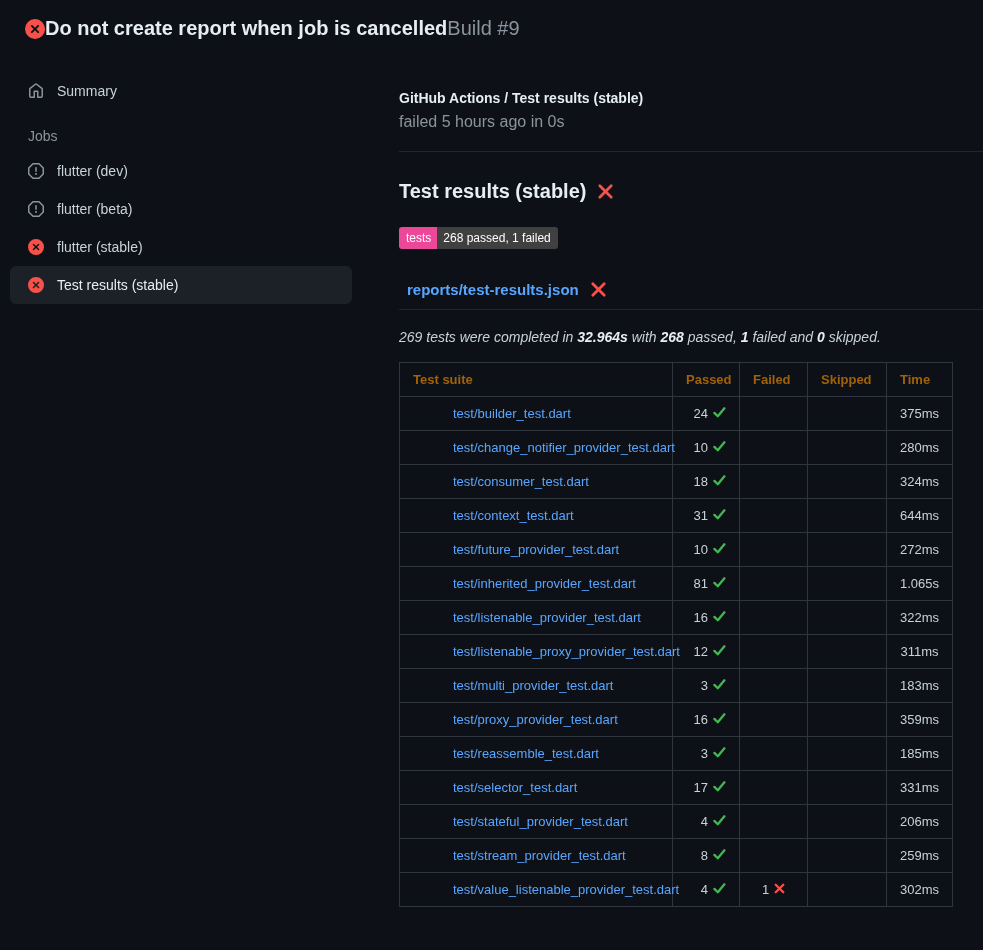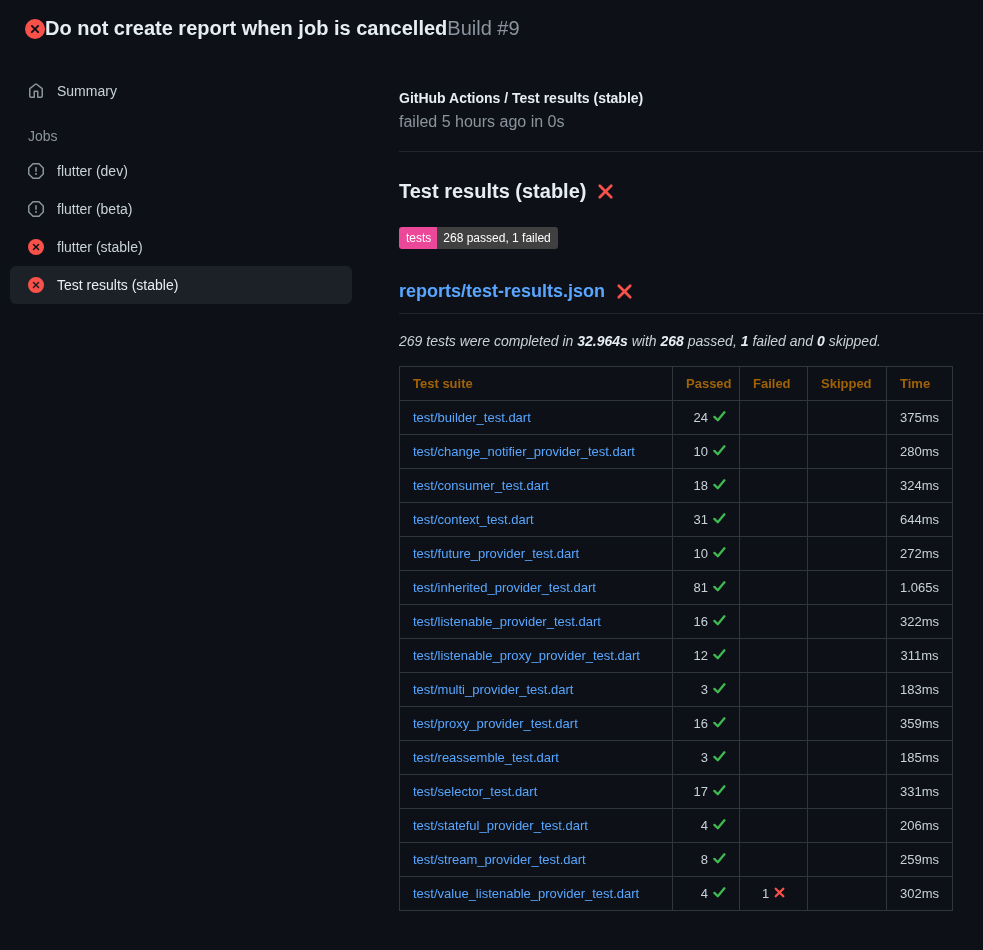--- a/index.html
+++ b/index.html
@@ -41,33 +41,33 @@
   .x-lg { display: inline-flex; }
 
   .badge { display: inline-flex; margin-top: 24px; font-size: 12px; line-height: 1; }
   .badge-label { background: #ec4899; color: #ffffff; padding: 5px 6px 5px 7px; border-radius: 3px 0 0 3px; }
   .badge-value { background: #404040; color: #ffffff; padding: 5px 7px 5px 6px; border-radius: 0 3px 3px 0; }
 
   .report-row {
     display: flex; align-items: center; gap: 11px;
     margin-top: 32px; padding-bottom: 11px; border-bottom: 1px solid #21262d;
   }
-  .report-link { font-size: 18px; font-weight: 700; color: #58a6ff; text-decoration: none; }
+  .report-link { font-size: 15px; font-weight: 700; color: #58a6ff; text-decoration: none; margin-left: 8px; }
 
   .summary-line { margin-top: 19px; font-size: 14px; color: #c9d1d9; font-style: italic; }
   .summary-line .seg-bold { font-weight: 700; color: #e6edf3; }
 
   
   table.results { margin-top: 17px; border-collapse: collapse; width: 553px; font-size: 13px; table-layout: fixed; }
   table.results th, table.results td { border: 1px solid #30363d; padding: 8px 13px; height: 34px; }
   table.results th { color: #a16207; font-weight: 700; text-align: left; }
   th.c-passed, td.c-passed { text-align: right; white-space: nowrap; }
   th.c-failed, td.c-failed, th.c-skipped, td.c-skipped, th.c-time, td.c-time { text-align: center; white-space: nowrap; }
   td.c-time { color: #c9d1d9; }
-  a.suite-link { color: #58a6ff; text-decoration: none; }
+  a.suite-link { color: #58a6ff; text-decoration: none; margin-left: 40px; }
   td .num { vertical-align: middle; }
   td svg { vertical-align: -1px; margin-left: 5px; }
 </style>
 </head>
 <body>
 
 <div class="app-header">
   <span class="icon20">
     <svg width="20" height="20" viewBox="0 0 16 16" fill="#f85149">
         <path d="M2.343 13.657A8 8 0 1 1 13.658 2.343 8 8 0 0 1 2.343 13.657ZM6.03 4.97a.751.751 0 0 0-1.042.018.751.751 0 0 0-.018 1.042L6.94 8 4.97 9.97a.749.749 0 0 0 .326 1.275.749.749 0 0 0 .734-.215L8 9.06l1.97 1.97a.749.749 0 0 0 1.275-.326.749.749 0 0 0-.215-.734L9.06 8l1.97-1.97a.749.749 0 0 0-.326-1.275.749.749 0 0 0-.734.215L8 6.94Z"></path>

